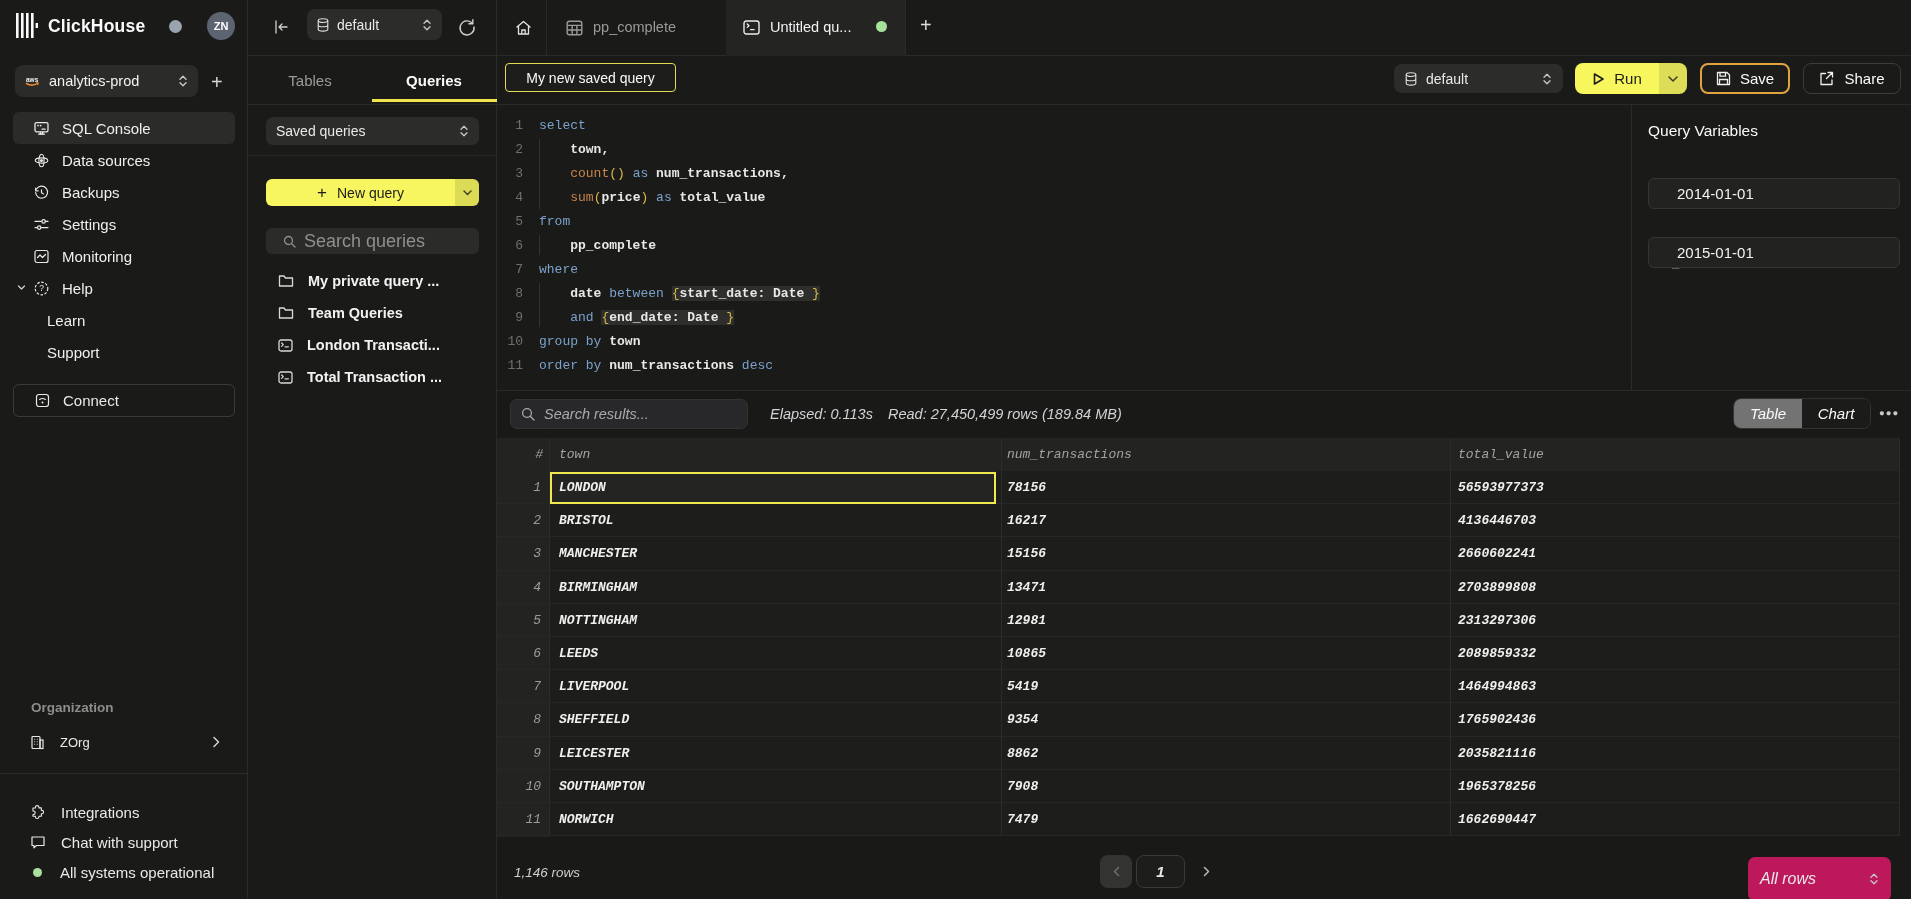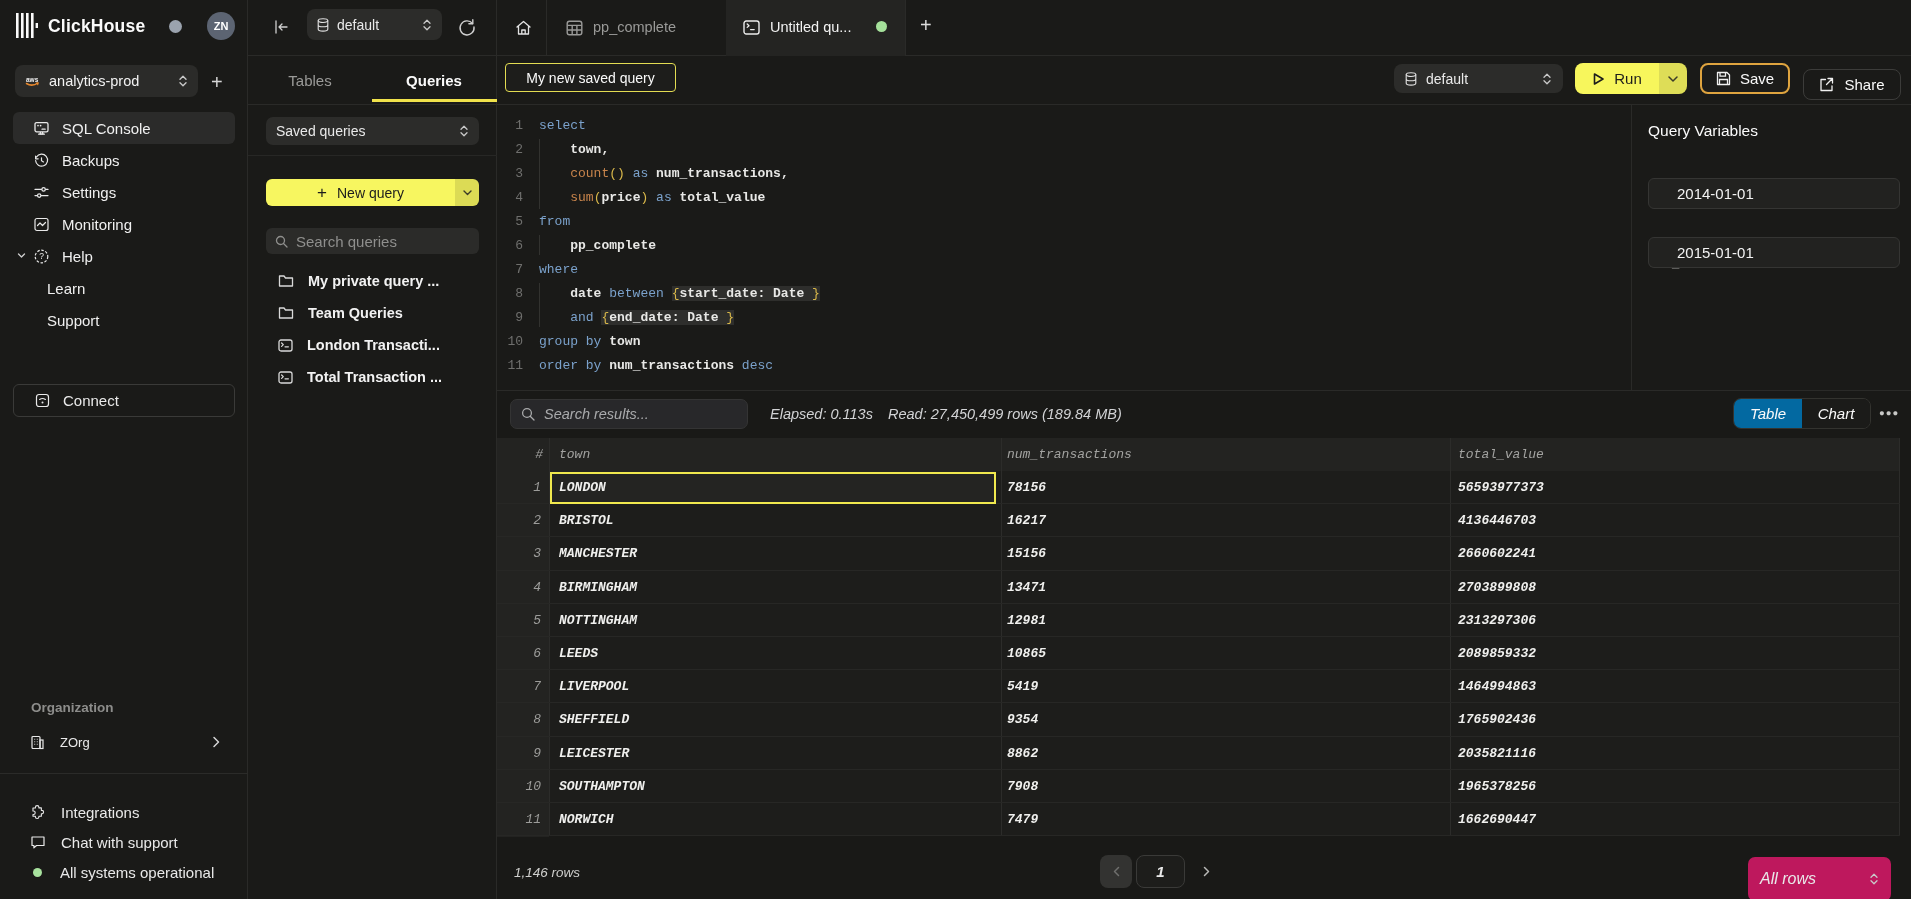--- a/index.html
+++ b/index.html
@@ -50,21 +50,21 @@
 #qunderline { position:absolute; left:124px; top:99px; width:125px; height:2.5px; background:#f0e24b; }
 #savedq { position:absolute; left:18px; top:117px; width:213px; height:28px; background:#2c2c2a; border-radius:7px;
   display:flex; align-items:center; padding:0 10px; font-size:14px; }
 #savedq .txt { flex:1; }
 #p2div { position:absolute; left:0; top:155px; width:249px; height:1px; background:#272725; }
 #newq { position:absolute; left:18px; top:179px; width:213px; height:27px; border-radius:6px; display:flex; overflow:hidden;}
 #newq .main { flex:1; background:#f7f660; color:#1c1c1c; font-size:14px; font-weight:500;
   display:flex; align-items:center; justify-content:center; }
 #newq .dd { width:24px; background:#dcdb55; display:flex; align-items:center; justify-content:center; }
 #searchq { position:absolute; left:18px; top:228px; width:213px; height:26px; background:#2b2b29; border-radius:6px;
-  display:flex; align-items:center; padding:0 9px; color:#8f8f8d; font-size:15px; }
+  display:flex; align-items:center; padding:0 17px; color:#8f8f8d; font-size:18px; }
 #searchq .txt { margin-left:8px; }
 .qitem { position:absolute; left:30px; height:22px; display:flex; align-items:center; }
 .qitem .lbl { margin-left:14px; font-size:14.5px; font-weight:700; color:#f2f2f2; }
 
 
 #topbar { position:absolute; left:497px; top:0; width:1414px; height:56px; border-bottom:1px solid #2a2a28; background:#1a1a18; }
 .vdiv { position:absolute; top:0; width:1px; height:56px; background:#2a2a28; }
 #tab-untitled { position:absolute; left:229px; top:0; width:179px; height:56px; background:#242422; }
 #topbar .ticon { position:absolute; top:20px; }
 #topbar .tlabel { position:absolute; top:19px; font-size:14.5px; }
@@ -76,21 +76,21 @@
 #dbsel2 { position:absolute; left:897px; top:8px; width:169px; height:29px; background:#2c2c2a; border-radius:8px;
   display:flex; align-items:center; padding:0 11px; font-size:14px; }
 #dbsel2 .txt { margin-left:9px; flex:1; font-weight:500;}
 #runbtn { position:absolute; left:1078px; top:7px; width:112px; height:31px; border-radius:8px; display:flex; overflow:hidden;}
 #runbtn .main { flex:1; background:#f7f65c; display:flex; align-items:center; justify-content:center; gap:9px;
   color:#1d1d1b; font-size:15px; font-weight:500; }
 #runbtn .dd { width:28px; background:#dedd57; display:flex; align-items:center; justify-content:center;}
 #savebtn { position:absolute; left:1203px; top:7px; width:90px; height:31px; border:2px solid #dfa43f; border-radius:8px;
   display:flex; align-items:center; justify-content:center; gap:9px; font-size:15px; color:#fafafa; background:#1c1c1a;}
 #sharebtn { position:absolute; left:1306px; top:7px; width:98px; height:31px; border:1px solid #3c3c3a; border-radius:8px;
-  display:flex; align-items:center; justify-content:center; gap:10px; font-size:15px; color:#fafafa;margin-top:6px; }
+  display:flex; align-items:center; justify-content:center; gap:10px; font-size:15px; color:#fafafa; }
 
 
 #editor { position:absolute; left:497px; top:105px; width:1134px; height:285px; background:#1a1a18; }
 #qvars { position:absolute; left:1631px; top:105px; width:280px; height:285px; background:#1a1a18; border-left:1px solid #2a2a28;}
 .codeline { position:absolute; left:0; width:1134px; height:24px; font-family:"Liberation Mono",monospace; font-size:13px;
   display:flex; align-items:center; white-space:pre; }
 .ln { position:absolute; left:0; width:26px; text-align:right; color:#6f6f6d; }
 .code { position:absolute; left:42px; font-weight:700; color:#e8e8e6;}
 .kw { color:#7ba2cc; font-weight:400; }
 .fn { color:#c9854c; font-weight:400; }
@@ -104,21 +104,21 @@
 
 #results { position:absolute; left:497px; top:390px; width:1414px; height:509px; background:#191917; border-top:1px solid #2a2a28;font-style:italic;}
 #searchres { position:absolute; left:13px; top:8px; width:238px; height:30px; background:#28282a; border:1px solid #343434;
   border-radius:7px; display:flex; align-items:center; padding:0 10px; color:#b9babc; font-size:14.5px; }
 #searchres .txt { margin-left:9px; color:#a9aaac; }
 #elapsed { position:absolute; left:273px; top:15px; font-size:14.5px; color:#d2d3d5; }
 #readrows { position:absolute; left:391px; top:15px; font-size:14.5px; color:#d2d3d5; }
 #tctoggle { position:absolute; left:1236px; top:7px; height:31px; display:flex; border:1px solid #33332f;
   border-radius:8px; overflow:hidden; }
 #tctoggle .seg { width:68px; display:flex; align-items:center; justify-content:center; font-size:15px; color:#fafafa; background:#1b1b19;}
-#tctoggle .seg.on { background:#0369a1; }
+#tctoggle .seg.on { background:#737373; }
 #dots { position:absolute; left:1382px; top:16px; color:#c9c9c7; font-size:9.5px; letter-spacing:1px; font-weight:400;}
 
 #table { position:absolute; left:0; top:47px; width:1403px; }
 #thead { position:relative; height:33px; background:#232321; font-family:"Liberation Mono",monospace; font-size:13px; color:#a3a3a1; }
 #idxstrip { position:absolute; left:0; top:33px; width:52px; height:366px; background:#232321; }
 #tbody { position:relative; }
 .trow { position:relative; height:33.2px; border-bottom:1px solid #272725; font-family:"Liberation Mono",monospace; font-size:13px; background:#1d1d1b; }
 .trow .bgidx { position:absolute; left:0; top:0; width:52px; height:100%; background:#232321; }
 .c-idx { position:absolute; right:1359px; top:0; height:33px; line-height:33px; color:#9c9c9a; text-align:right;}
 .c-town { position:absolute; left:62px; top:0; height:33px; line-height:33px; color:#f0f0ee; font-weight:700;}
@@ -170,20 +170,28 @@
     <div class="nav-item active">
       <svg width="15" height="15" viewBox="0 0 15 15">
           <rect x="1" y="1.6" width="13" height="9.2" rx="1.6" stroke="#e9e9e9" stroke-width="1.3" fill="none"></rect>
           <circle cx="4" cy="4.6" r=".85" fill="#e9e9e9"></circle>
           <circle cx="6.6" cy="4.6" r=".85" fill="#e9e9e9"></circle>
           <path d="M8 8.2 h3.2" stroke="#e9e9e9" stroke-width="1.2" stroke-linecap="round"></path>
           <path d="M6.6 10.8 L6 13 h3 l-.6-2.2" stroke="#e9e9e9" stroke-width="1.2" fill="none" stroke-linejoin="round"></path>
           <path d="M4.6 13.2 h5.8" stroke="#e9e9e9" stroke-width="1.2" stroke-linecap="round"></path>
         </svg>
       <span class="lbl">SQL Console</span>
+    </div>
+    <div class="nav-item">
+      <svg width="15" height="15" viewBox="0 0 15 15">
+          <circle cx="7.5" cy="7.5" r="1.6" fill="#e9e9e9"></circle>
+          <ellipse cx="7.5" cy="7.5" rx="6.3" ry="2.6" stroke="#e9e9e9" stroke-width="1.1" fill="none"></ellipse>
+          <ellipse cx="7.5" cy="7.5" rx="2.6" ry="6.3" stroke="#e9e9e9" stroke-width="1.1" fill="none"></ellipse>
+        </svg>
+      <span class="lbl">Data sources</span>
     </div>
     <div class="nav-item">
       <svg width="15" height="15" viewBox="0 0 15 15">
           <path d="M2.5 4 A6 6 0 1 1 1.6 7.5 M1.6 3.2 v2.6 h2.6" stroke="#e9e9e9" stroke-width="1.2" fill="none" stroke-linecap="round" stroke-linejoin="round"></path>
           <path d="M7.5 4.8 v2.9 l2 1.2" stroke="#e9e9e9" stroke-width="1.2" fill="none" stroke-linecap="round"></path>
         </svg>
       <span class="lbl">Backups</span>
     </div>
     <div class="nav-item">
       <svg width="15" height="15" viewBox="0 0 15 15">

